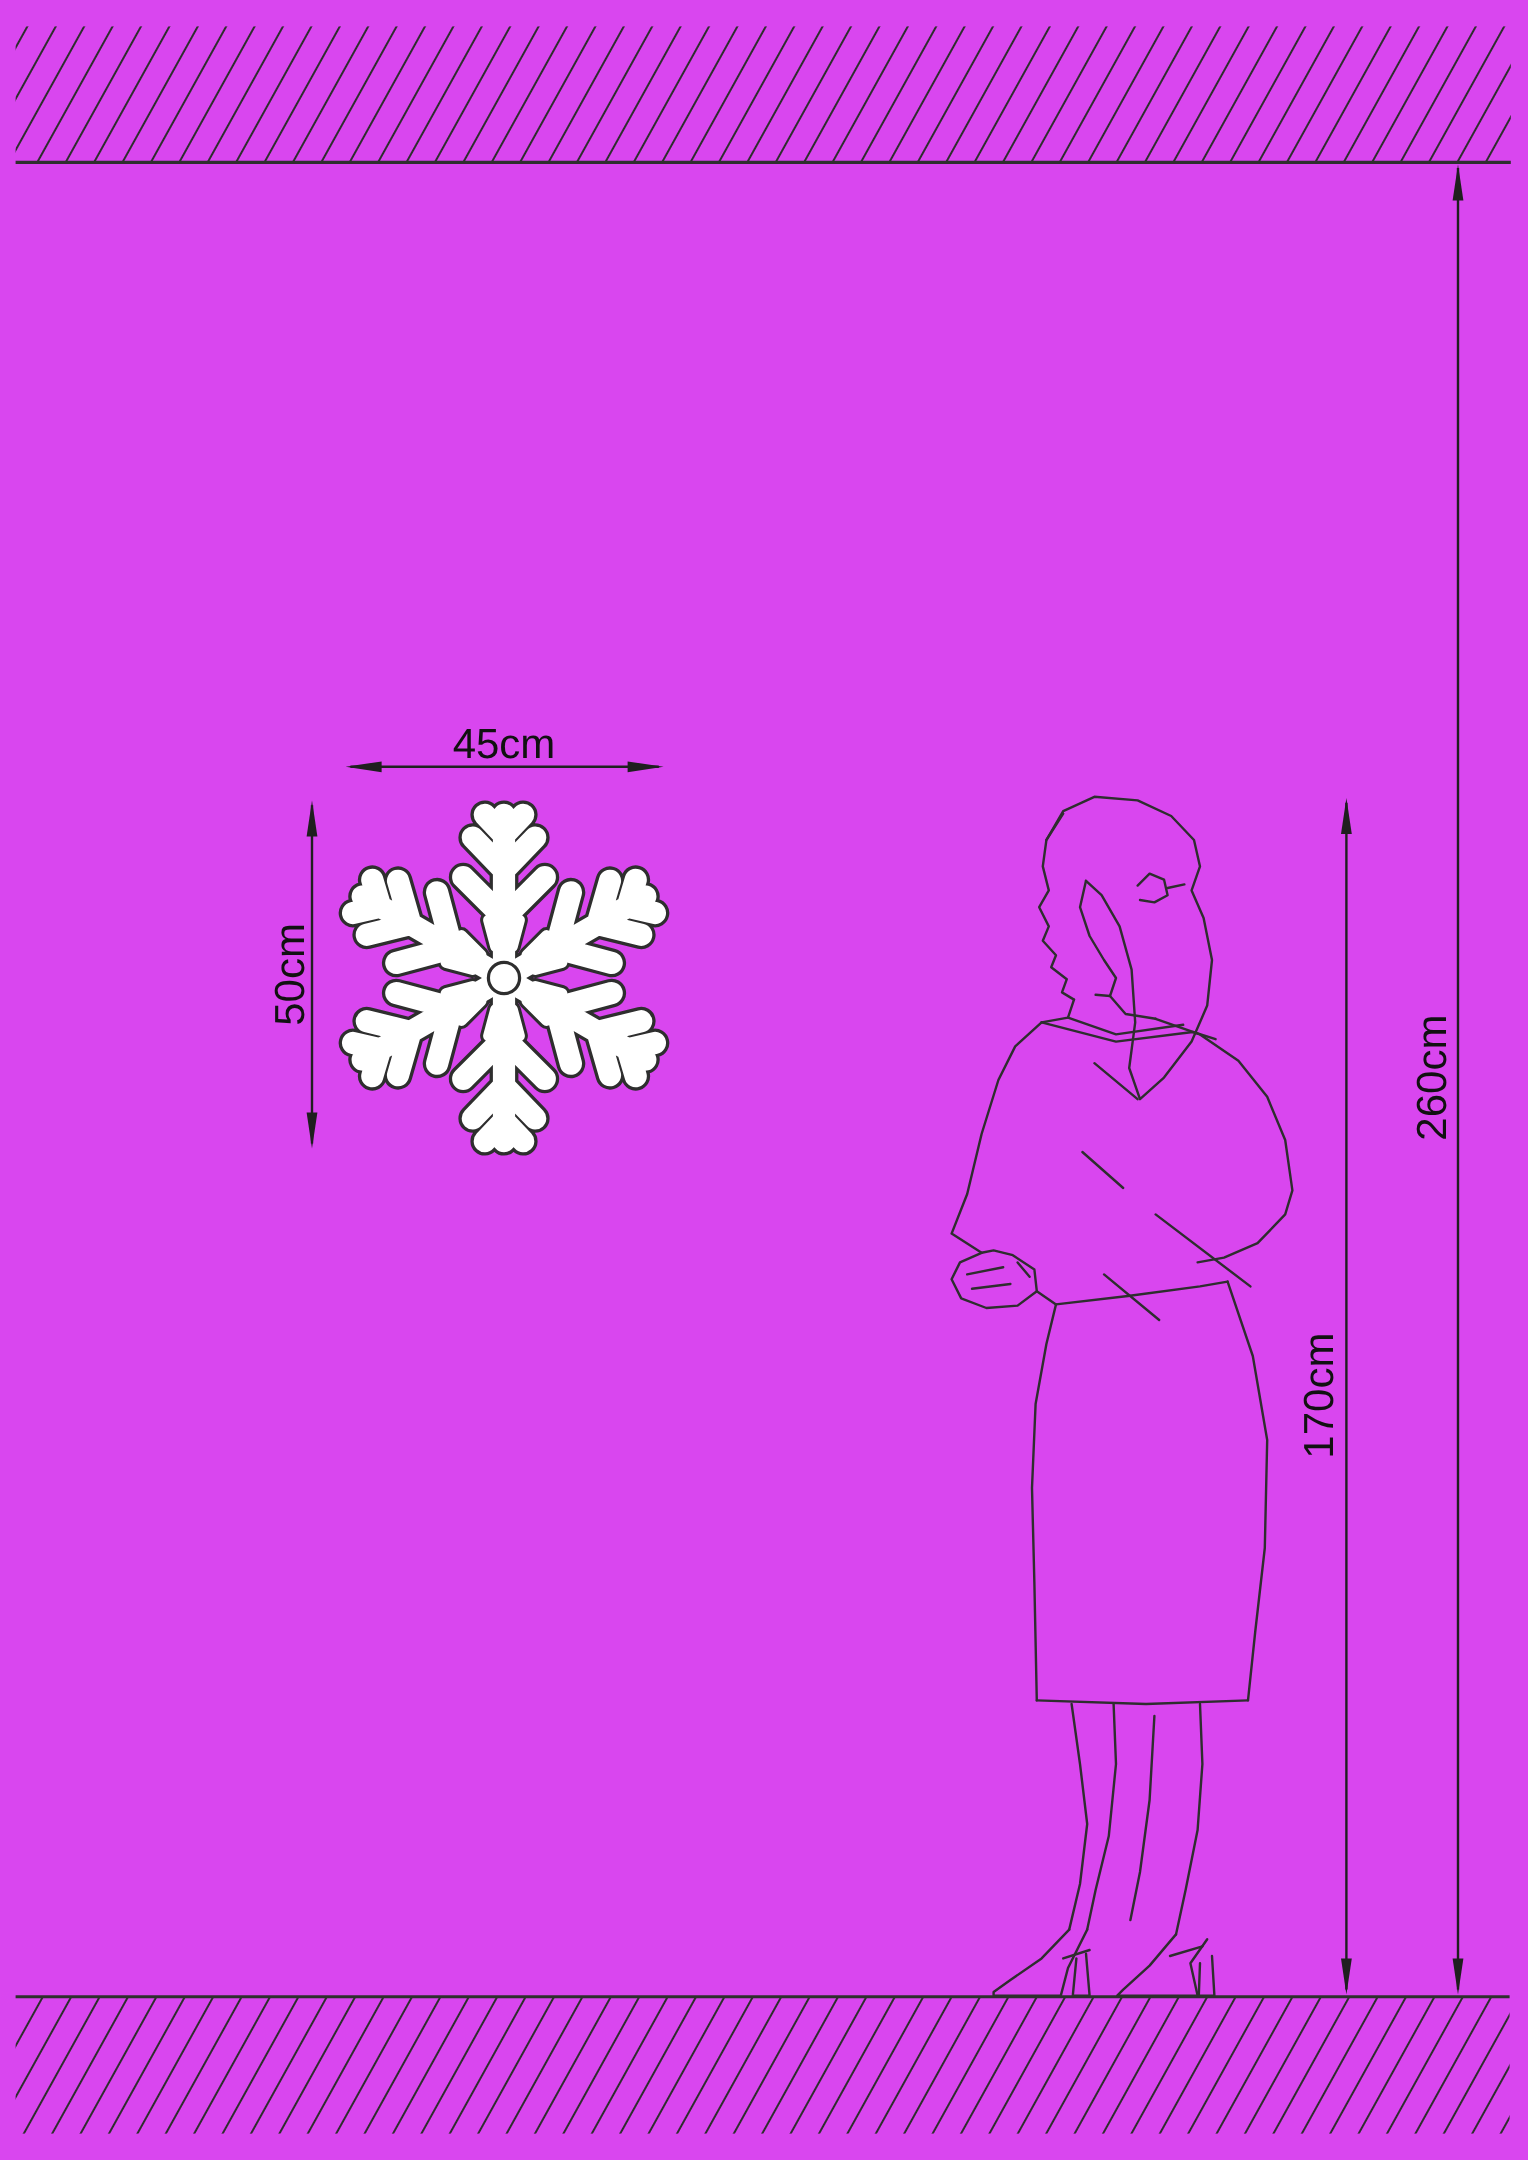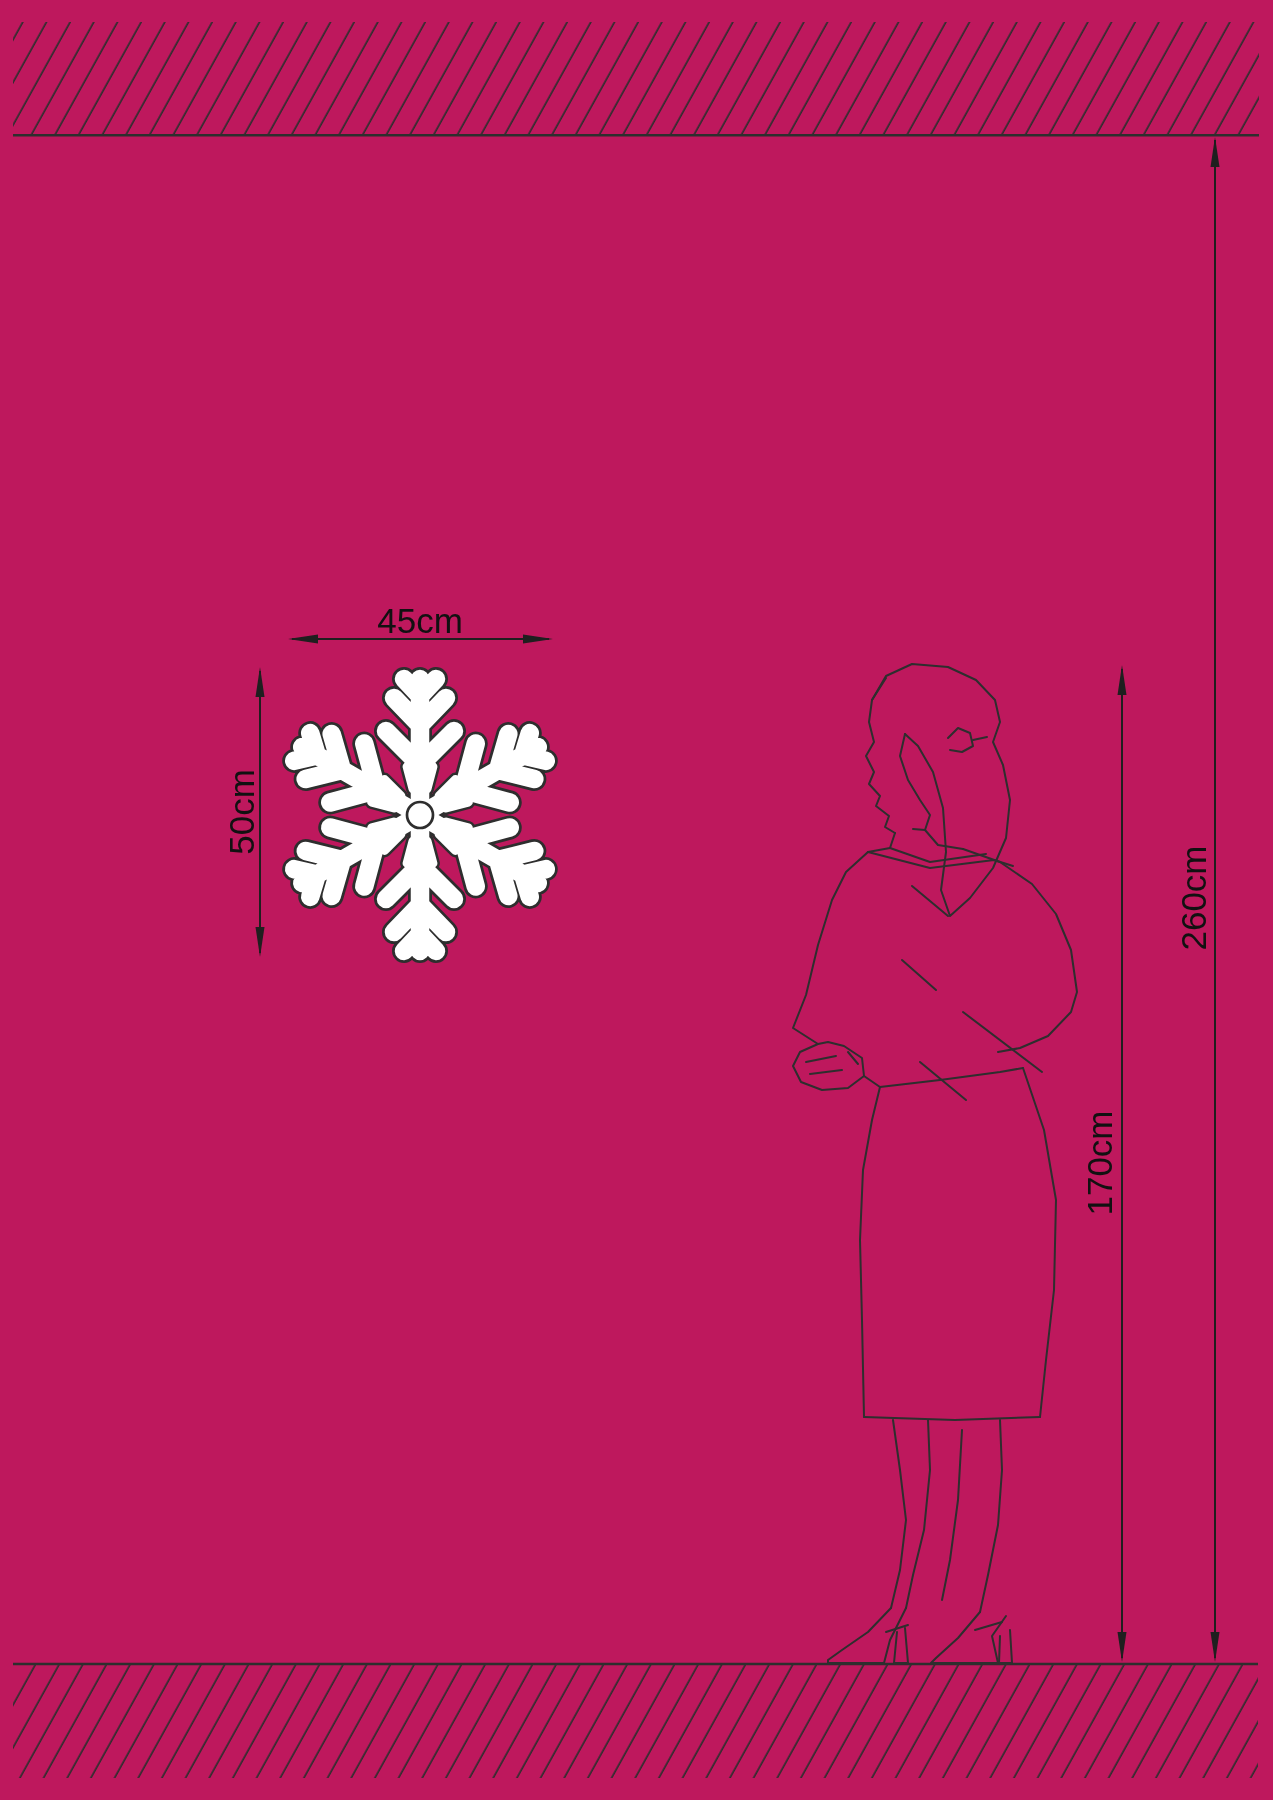--- a/index.html
+++ b/index.html
@@ -1,19 +1,19 @@
 <!DOCTYPE html>
 <html><head>
 <meta charset="utf-8">
 <style>
   html,body{margin:0;padding:0;background:#ffffff;}
   .canvas{
     position:relative;
     width:1273px;height:1800px;
-    background:#be185d;
+    background:#d946ef;
     overflow:hidden;
     font-family:"Liberation Sans", sans-serif;
   }
   .canvas svg{position:absolute;left:0;top:0;}
   .dim-label{
     position:absolute;
     color:#111111;
     font-size:35px;
     font-family:"Liberation Sans", sans-serif;
     text-align:center;

